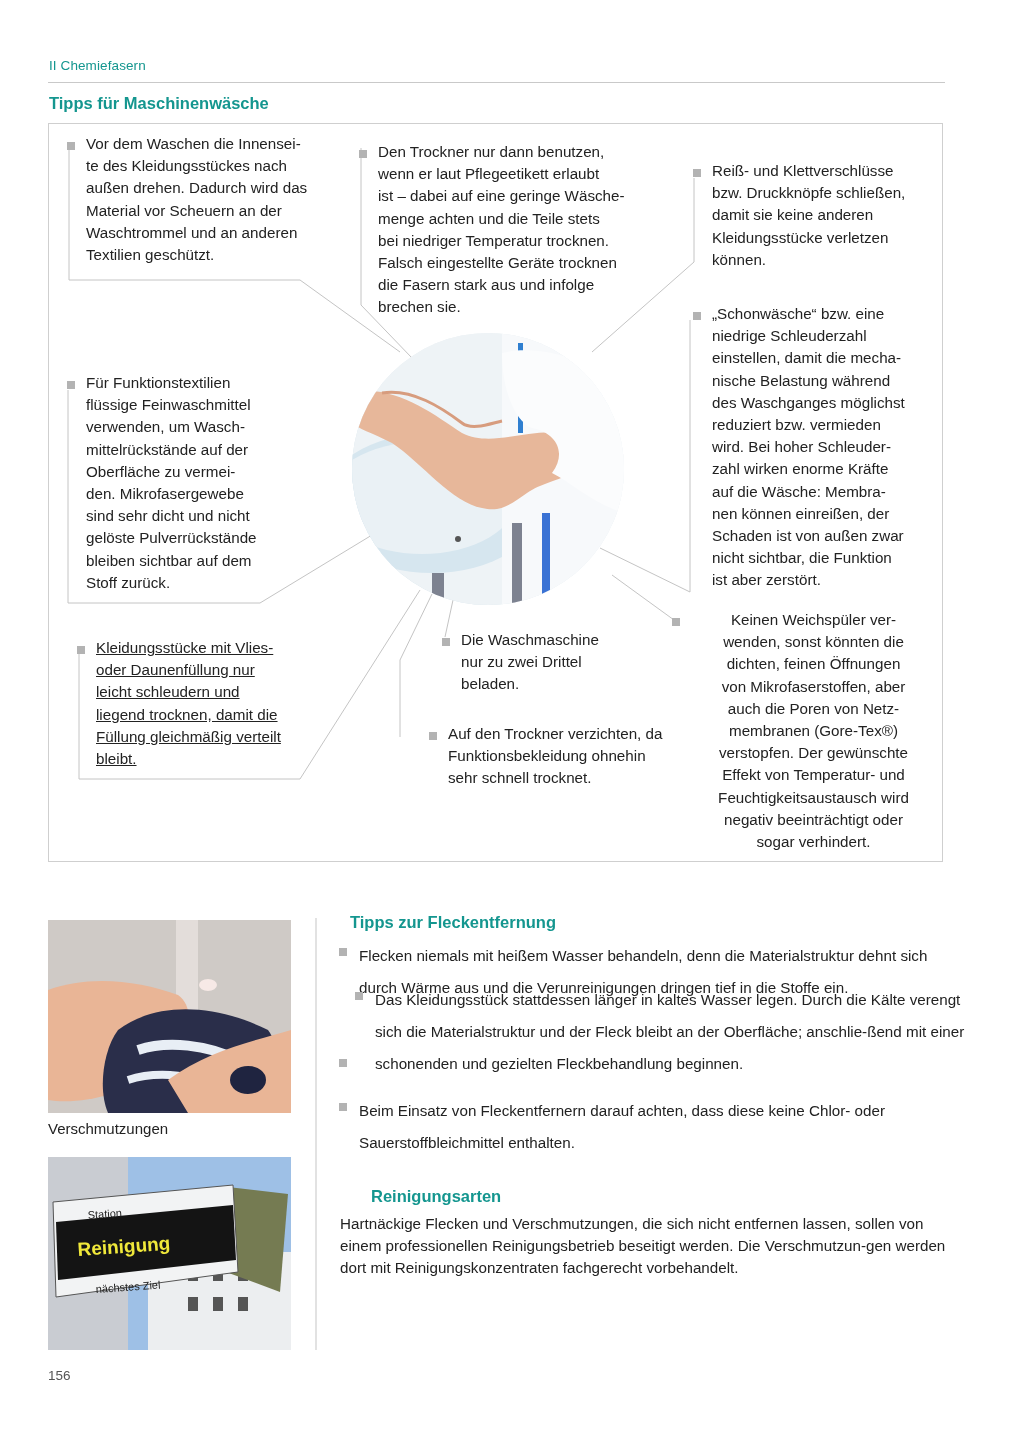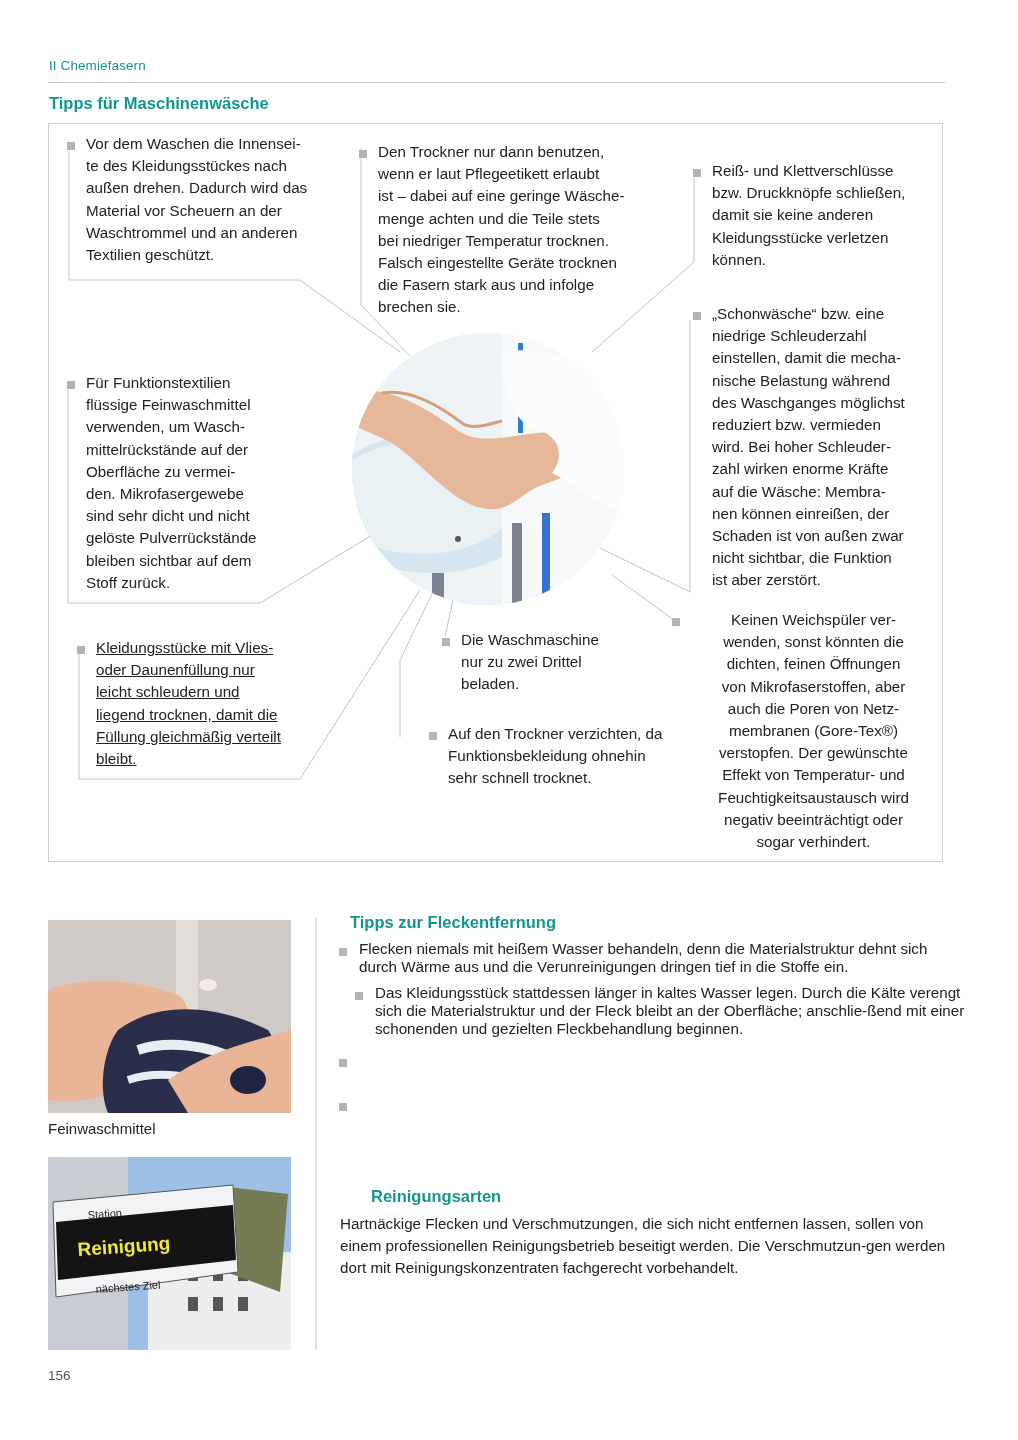--- a/index.html
+++ b/index.html
@@ -10,21 +10,21 @@
   .head-rule { left:48px; top:82px; width:897px; height:1px; background:#c9c9c9; }
   .h2 { color:#14968f; font-weight:bold; font-size:16.5px; }
   .box { left:48px; top:123px; width:895px; height:739px; border:1px solid #cfcfcf; box-sizing:border-box; }
   .tip { font-size:15.2px; line-height:22.2px; color:#222; }
   .tip .bullet { position:absolute; width:8px; height:8px; background:#b3b3b3; }
   .tip .txt { white-space:pre-line; }
   svg.lines { position:absolute; left:0; top:0; width:1018px; height:1440px; pointer-events:none; }
   .photo-circle { left:352px; top:333px; width:272px; height:272px; border-radius:50%; overflow:hidden;
     background: radial-gradient(circle at 35% 60%, #dfeaf2 0%, #c9dbe6 35%, #e9eff3 60%, #f4f6f8 100%); }
   .vsep { left:315px; top:918px; width:2px; height:432px; background:#e2e2e2; }
-  .list-item { position:absolute; font-size:15.2px; line-height:18px; }
+  .list-item { position:absolute; font-size:15.2px; line-height:32px; }
   .list-item .bullet { position:absolute; left:-20px; top:8px; width:8px; height:8px; background:#b3b3b3; }
   .caption { font-size:15px; color:#222; }
   .pagenum { left:48px; top:1368px; font-size:13.5px; color:#555; }
 </style>
 </head>
 <body>
 
 <div class="abs running-head">II  Chemiefasern</div>
 <div class="abs head-rule"></div>
 
@@ -179,21 +179,21 @@
     <rect x="128" y="0" width="22" height="120" fill="#e4dfdc" opacity="0.9"></rect>
     <path d="M0,70 C40,55 90,60 130,75 C150,90 140,120 110,150 C80,175 30,185 0,180 Z" fill="#e9b596"></path>
     <path d="M70,110 C110,80 170,85 220,110 C235,130 230,170 200,193 L60,193 C50,170 55,130 70,110 Z" fill="#2a2e4a"></path>
     <path d="M90,130 C120,120 160,125 190,140" stroke="#e8eef5" stroke-width="10" fill="none"></path>
     <path d="M80,160 C110,150 150,155 180,170" stroke="#e8eef5" stroke-width="8" fill="none"></path>
     <path d="M120,160 C160,130 210,120 243,110 L243,193 L140,193 Z" fill="#e9b596"></path>
     <ellipse cx="160" cy="65" rx="9" ry="6" fill="#f7e9e6"></ellipse>
     <ellipse cx="200" cy="160" rx="18" ry="14" fill="#1f2440"></ellipse>
   </svg>
 </div>
-<div class="abs caption" style="left:48px; top:1120px;">Feinwaschmittel</div>
+<div class="abs caption" style="left:48px; top:1120px;">Verschmutzungen</div>
 
 <div class="abs" style="left:48px; top:1157px; width:243px; height:193px; overflow:hidden;">
   <svg width="243" height="193" viewBox="0 0 243 193">
     <rect width="243" height="193" fill="#9ec0e6"></rect>
     <rect x="0" y="0" width="80" height="193" fill="#c9ccd2"></rect>
     <rect x="100" y="95" width="143" height="98" fill="#eceef0"></rect>
     <rect x="140" y="110" width="10" height="14" fill="#555"></rect>
     <rect x="165" y="110" width="10" height="14" fill="#555"></rect>
     <rect x="190" y="110" width="10" height="14" fill="#555"></rect>
     <rect x="215" y="110" width="10" height="14" fill="#555"></rect>
@@ -219,18 +219,19 @@
 </div>
 <div class="list-item" style="left:359px; top:984px; width:590px;margin-left:16px;">
   <span class="bullet"></span>
   <span>Das Kleidungsstück stattdessen länger in kaltes Wasser legen. Durch die Kälte verengt sich die Materialstruktur und der Fleck bleibt an der Oberfläche; anschlie-ßend mit einer schonenden und gezielten Fleckbehandlung beginnen.</span>
 </div>
 <div class="list-item" style="left:359px; top:1051px; width:590px;">
   <span class="bullet"></span>
 </div>
 <div class="list-item" style="left:359px; top:1095px; width:590px;">
   <span class="bullet"></span>
+  <span>Beim Einsatz von Fleckentfernern darauf achten, dass diese keine Chlor- oder Sauerstoffbleichmittel enthalten.</span>
 </div>
 
 <div class="abs h2" style="left:340px; top:1187px;margin-left:31px;">Reinigungsarten</div>
 <div class="abs" style="left:340px; top:1213px; width:610px; font-size:15.2px; line-height:22.2px;">Hartnäckige Flecken und Verschmutzungen, die sich nicht entfernen lassen, sollen von einem professionellen Reinigungsbetrieb beseitigt werden. Die Verschmutzun-gen werden dort mit Reinigungskonzentraten fachgerecht vorbehandelt.</div>
 
 <div class="abs pagenum">156</div>
 
 </body></html>

